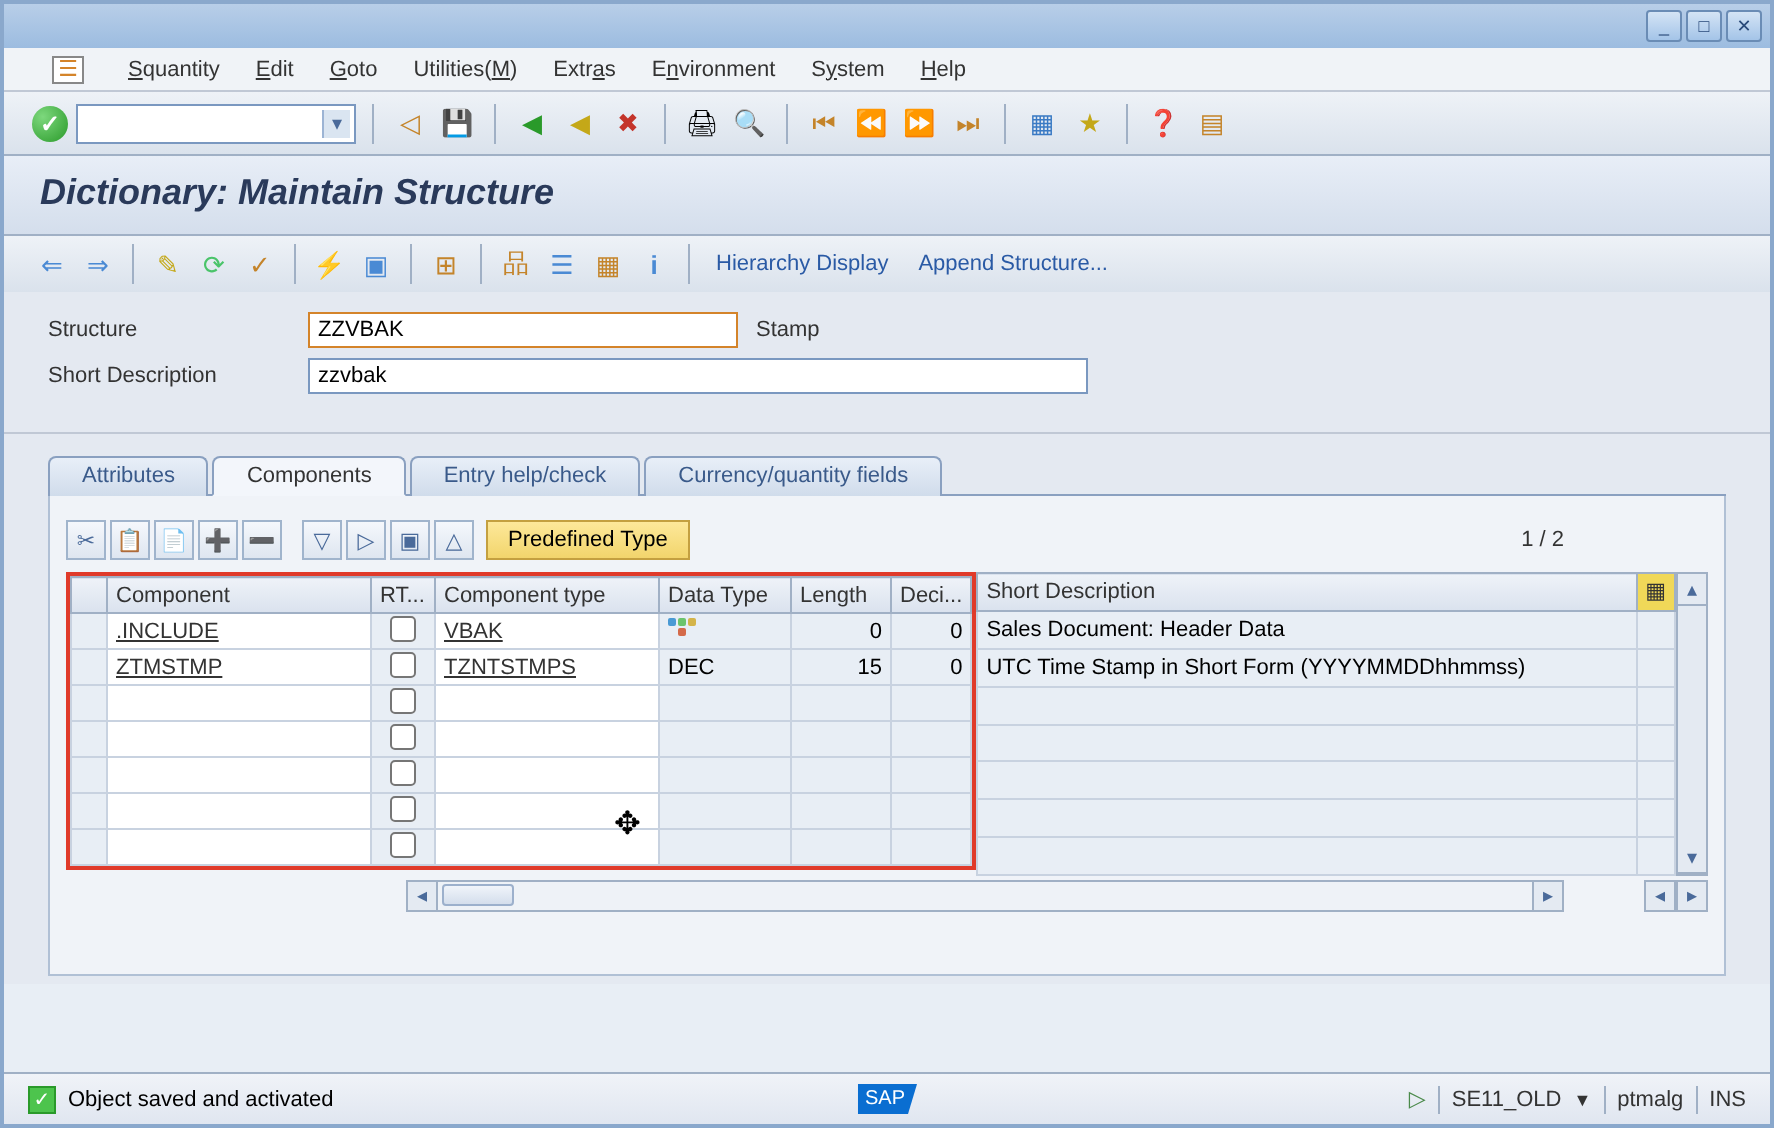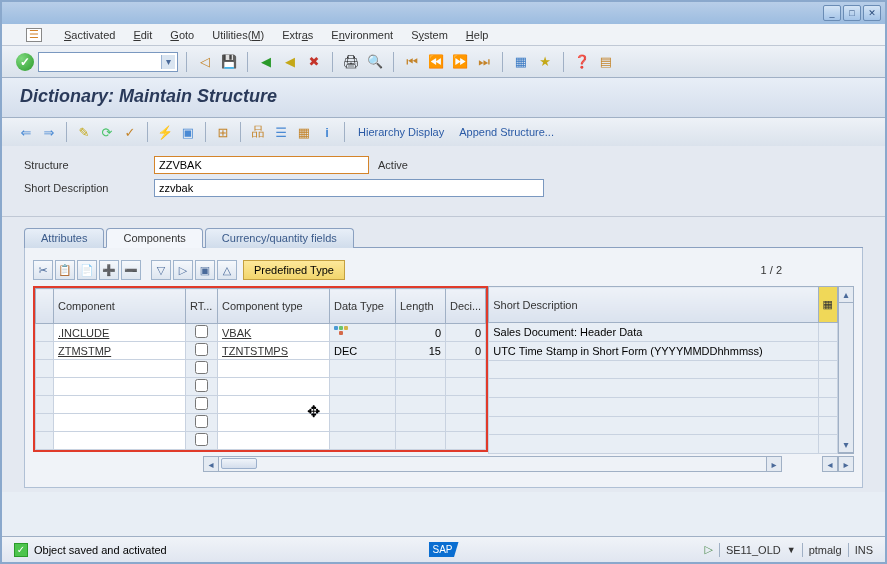--- a/index.html
+++ b/index.html
@@ -32,21 +32,21 @@
 .tabs { display: flex; border-bottom: 1px solid #8aa0c0; }
 .tab { padding: 3px 16px; border: 1px solid #8aa0c0; border-bottom: none; background: linear-gradient(to bottom, #e8eff8, #d0dceb); margin-right: 2px; cursor: pointer; border-radius: 4px 4px 0 0; color: #3a5a8a; position: relative; top: 1px; }
 .tab.active { background: #f3f6fb; color: #333; border-bottom: 1px solid #f3f6fb; font-weight: normal; }
 .tab-panel { background: #f0f3f8; border: 1px solid #b0c0d5; border-top: none; padding: 12px 8px 8px 8px; min-height: 240px; }
 .panel-toolbar { display: flex; align-items: center; gap: 2px; margin-bottom: 6px; }
 .panel-tb-btn { width: 20px; height: 20px; background: linear-gradient(to bottom, #f5f8fc, #dee6f0); border: 1px solid #a0b4cc; cursor: pointer; display: flex; align-items: center; justify-content: center; font-size: 11px; color: #4a6a9a; }
 .predef-btn { padding: 3px 10px; background: linear-gradient(to bottom, #fde89a, #f2d56c); border: 1px solid #c4a040; cursor: pointer; font-size: 11px; margin-left: 4px; }
 .pager { margin-left: auto; margin-right: 72px; color: #333; font-size: 11px; }
 .grid-and-desc { display: flex; }
 .grid { border-collapse: collapse; table-layout: fixed; }
-.grid th { background: linear-gradient(to bottom, #eef2f8, #dae2ee); border: 1px solid #a0b0c5; padding: 2px 4px; text-align: left; font-weight: normal; color: #333; font-size: 11px; height: 35px; }
+.grid th { background: linear-gradient(to bottom, #eef2f8, #dae2ee); border: 1px solid #a0b0c5; padding: 2px 4px; text-align: left; font-weight: normal; color: #333; font-size: 11px; height: 18px; }
 .grid td { border: 1px solid #c8d2e0; padding: 0; height: 18px; background: #fff; font-size: 11px; }
 .grid td.alt { background: #e8eef5; }
 .grid td.num { text-align: right; padding-right: 4px; }
 .grid td.cb { text-align: center; }
 .grid td.cb input { margin: 0; }
 .grid .underline-val { text-decoration: underline; color: #333; }
 .f4-icon { display: inline-block; width: 15px; height: 11px; position: relative; }
 .f4-icon span { position: absolute; width: 4px; height: 4px; border-radius: 1px; }
 .f4-icon .c1 { background: #4a9ad4; top: 0; left: 0; }
 .f4-icon .c2 { background: #6cc46c; top: 0; left: 5px; }
@@ -71,21 +71,21 @@
 
 <div class="app">
   <div class="titlebar">
     <div class="win-btn">_</div>
     <div class="win-btn">□</div>
     <div class="win-btn">✕</div>
   </div>
 
   <div class="menubar">
     <span class="menu-icon">☰</span>
-    <span class="menu-item"><u>S</u><span>activated</span></span>
+    <span class="menu-item"><u>S</u><span>quantity</span></span>
     <span class="menu-item"><u>E</u>dit</span>
     <span class="menu-item"><u>G</u>oto</span>
     <span class="menu-item">Utilities(<u>M</u>)</span>
     <span class="menu-item">Extr<u>a</u>s</span>
     <span class="menu-item">E<u>n</u>vironment</span>
     <span class="menu-item">S<u>y</u>stem</span>
     <span class="menu-item"><u>H</u>elp</span>
   </div>
 
   <div class="toolbar1">
@@ -139,32 +139,33 @@
     <div class="tb-btn" style="color:#4a8ad4;font-weight:bold">i</div>
     <span class="tb-sep"></span>
     <span class="txt-btn">Hierarchy Display</span>
     <span class="txt-btn">Append Structure...</span>
   </div>
 
   <div class="form-area">
     <div class="form-row">
       <span class="form-label">Structure</span>
       <div class="form-field structure">ZZVBAK</div>
-      <span class="form-status">Active</span>
+      <span class="form-status">Stamp</span>
     </div>
     <div class="form-row">
       <span class="form-label">Short Description</span>
       <div class="form-field desc">zzvbak</div>
     </div>
   </div>
 
   <div class="content-area">
     <div class="tabs">
       <div class="tab">Attributes</div>
       <div class="tab active">Components</div>
+      <div class="tab">Entry help/check</div>
       <div class="tab">Currency/quantity fields</div>
     </div>
     <div class="tab-panel">
       <div class="panel-toolbar">
         <div class="panel-tb-btn">✂</div>
         <div class="panel-tb-btn">📋</div>
         <div class="panel-tb-btn">📄</div>
         <div class="panel-tb-btn">➕</div>
         <div class="panel-tb-btn">➖</div>
         <div style="width:6px"></div>

